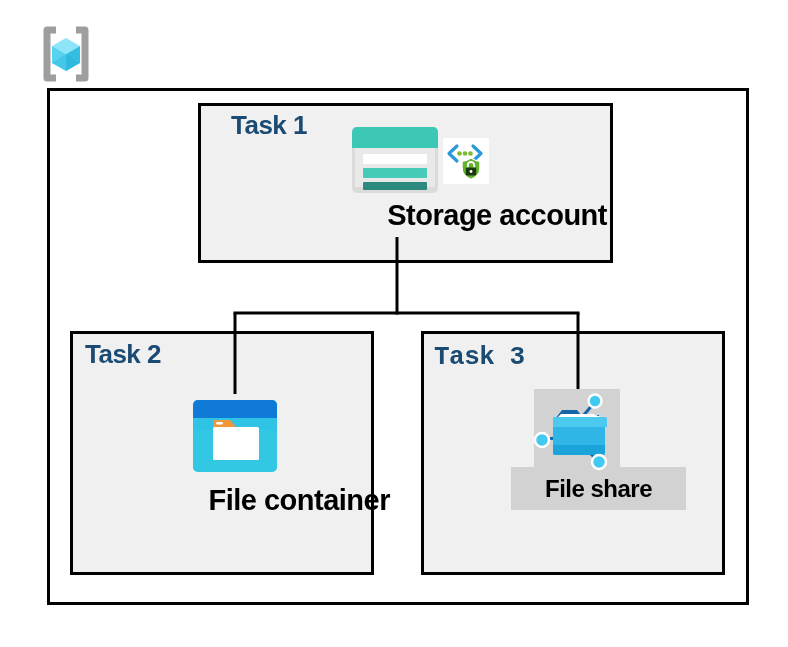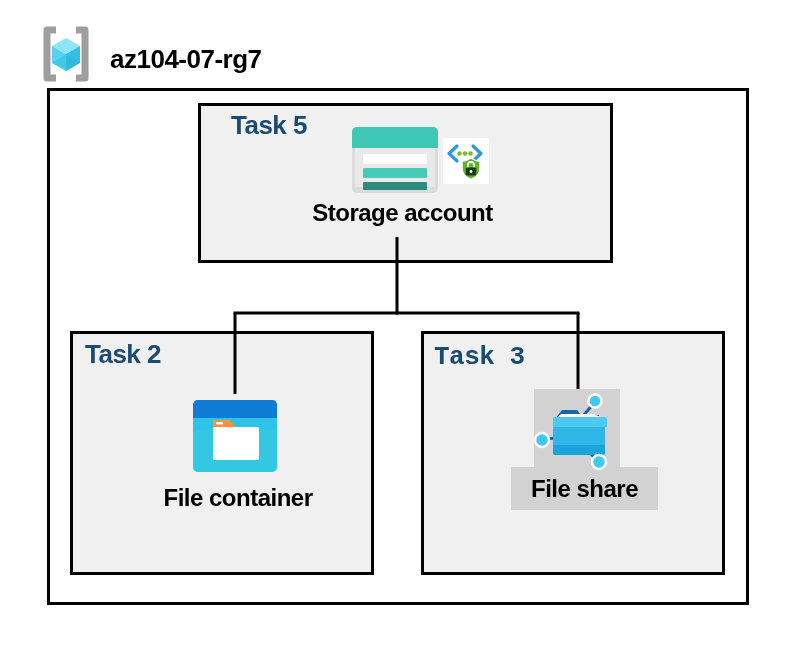--- a/index.html
+++ b/index.html
@@ -7,27 +7,27 @@
     position:relative;width:788px;height:647px;background:#ffffff;
     font-family:"Liberation Sans","DejaVu Sans",sans-serif;overflow:hidden;
   }
   .box{position:absolute;border:3px solid #000;box-sizing:border-box;background:#f0f0f0;z-index:1;}
   .outer{background:#ffffff;}
   .task-label{
     position:absolute;font-size:26px;font-weight:bold;color:#1b4a73;
     letter-spacing:-0.5px;z-index:4;white-space:nowrap;
   }
   .caption{
-    position:absolute;font-size:24px;font-weight:bold;color:#000;
-    text-align:center;z-index:4;white-space:nowrap;letter-spacing:-0.5px;
+    position:absolute;font-size:29px;font-weight:bold;color:#000;
+    text-align:right;z-index:4;white-space:nowrap;letter-spacing:-0.5px;
   }
   .connectors{position:absolute;left:0;top:0;z-index:2;}
   .icon-wrap{position:absolute;z-index:3;line-height:0;}
   .band{
-    position:absolute;left:511px;top:467px;width:147px;height:43px;
+    position:absolute;left:511px;top:467px;width:175px;height:43px;
     background:#d2d2d2;z-index:2;text-align:center;line-height:43px;
     font-size:24px;font-weight:bold;color:#000;letter-spacing:-0.5px;
   }
   .title{
     position:absolute;left:110px;top:44px;font-size:26px;font-weight:bold;
     color:#000;letter-spacing:-0.5px;white-space:nowrap;z-index:4;
   }
 </style>
 </head>
 <body>
@@ -37,36 +37,35 @@
   <div class="icon-wrap" style="left:34px;top:22px;">
     <svg width="64" height="64" viewBox="0 0 64 64">
       <path d="M22 8 L13 8 L13 56 L22 56" fill="none" stroke="#9e9e9e" stroke-width="7" stroke-linejoin="round"></path>
       <path d="M42 8 L51 8 L51 56 L42 56" fill="none" stroke="#9e9e9e" stroke-width="7" stroke-linejoin="round"></path>
       <polygon points="32,16 46,24 32,32 18,24" fill="#8fe5f8"></polygon>
       <polygon points="18,24 32,32 32,49 18,41" fill="#55d3f1"></polygon>
       <polygon points="46,24 32,32 32,49 46,41" fill="#33bee2"></polygon>
       <polygon points="32,32 46,41 32,49 18,41" fill="#29b2d8" opacity="0.35"></polygon>
     </svg>
   </div>
-  <div class="title">az104-07-rg7</div>
 
   <div class="box outer" style="left:47px;top:88px;width:702px;height:517px;"></div>
 
   <div class="box" style="left:198px;top:103px;width:415px;height:160px;"></div>
   <div class="box" style="left:70px;top:331px;width:304px;height:244px;"></div>
   <div class="box" style="left:421px;top:331px;width:304px;height:244px;"></div>
 
   <svg class="connectors" width="788" height="647">
     <line x1="397" y1="237" x2="397" y2="314.5" stroke="#000" stroke-width="3"></line>
     <line x1="233.5" y1="313" x2="579.5" y2="313" stroke="#000" stroke-width="3"></line>
     <line x1="235" y1="313" x2="235" y2="394" stroke="#000" stroke-width="3"></line>
     <line x1="578" y1="313" x2="578" y2="392" stroke="#000" stroke-width="3"></line>
   </svg>
 
-  <div class="task-label" style="left:231px;top:110px;">Task 5</div>
+  <div class="task-label" style="left:231px;top:110px;">Task 1</div>
   <div class="task-label" style="left:85px;top:339px;">Task 2</div>
   <div class="task-label" style="left:434px;top:342px;font-family:Liberation Mono, monospace;">Task 3</div>
 
   <div class="icon-wrap" style="left:352px;top:127px;">
     <svg width="86" height="66" viewBox="0 0 86 66">
       <rect x="0" y="0" width="86" height="66" rx="5" fill="#dbdbdb"></rect>
       <rect x="3" y="20" width="80" height="40" fill="#e9e9e9"></rect>
       <path d="M5 0 h76 a5 5 0 0 1 5 5 v16 H0 V5 a5 5 0 0 1 5 -5 z" fill="#3cc8b4"></path>
       <rect x="11" y="27" width="64" height="10" rx="1" fill="#ffffff"></rect>
       <rect x="11" y="41" width="64" height="10" rx="1" fill="#45cbb8"></rect>

